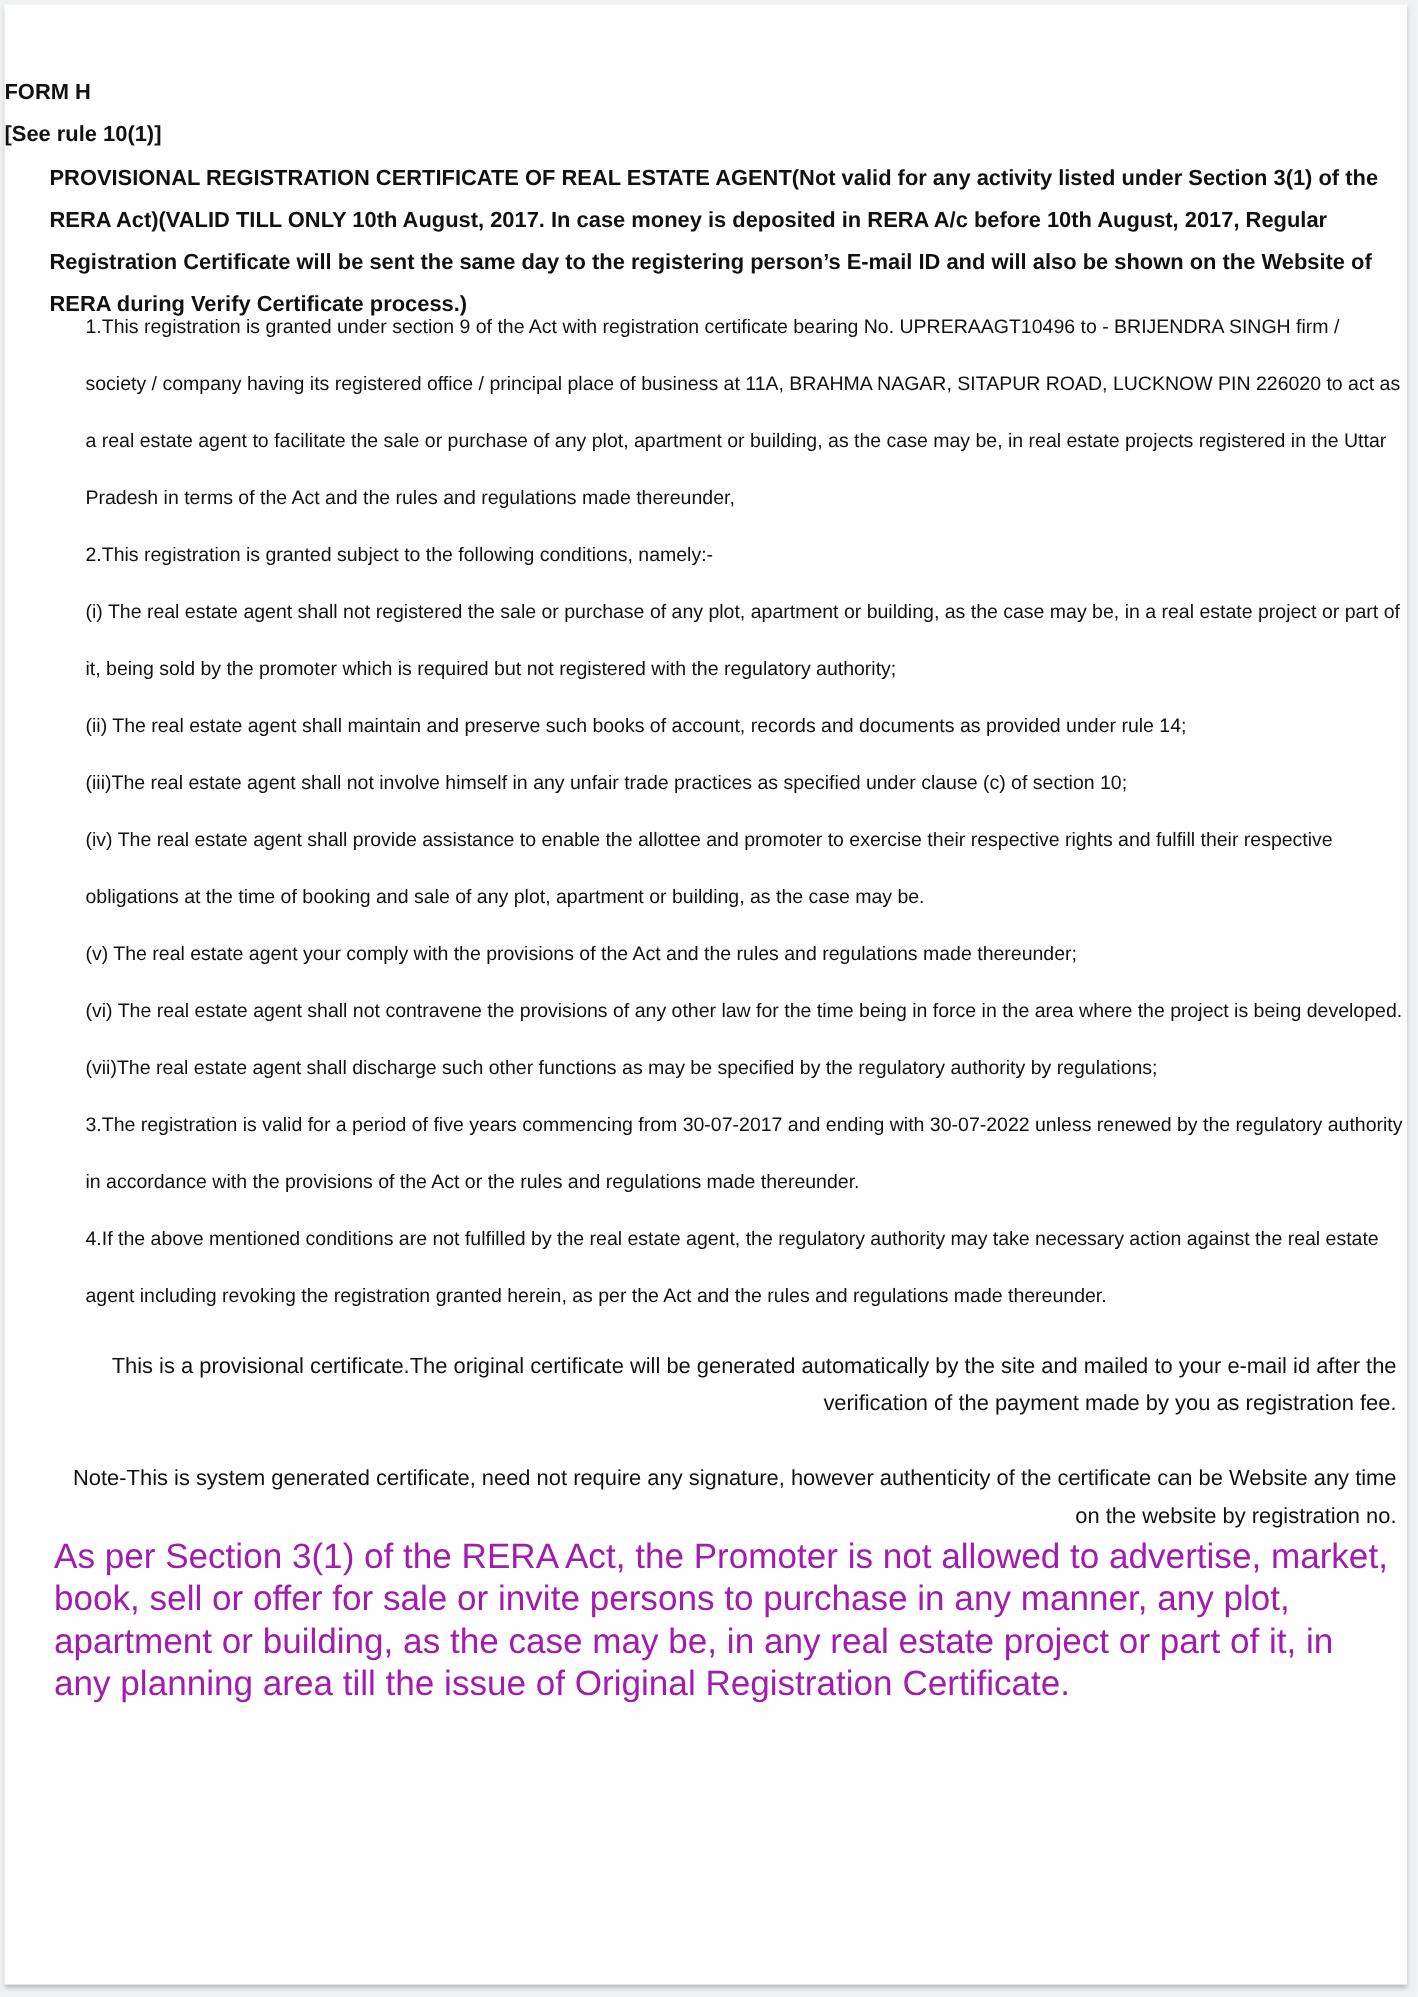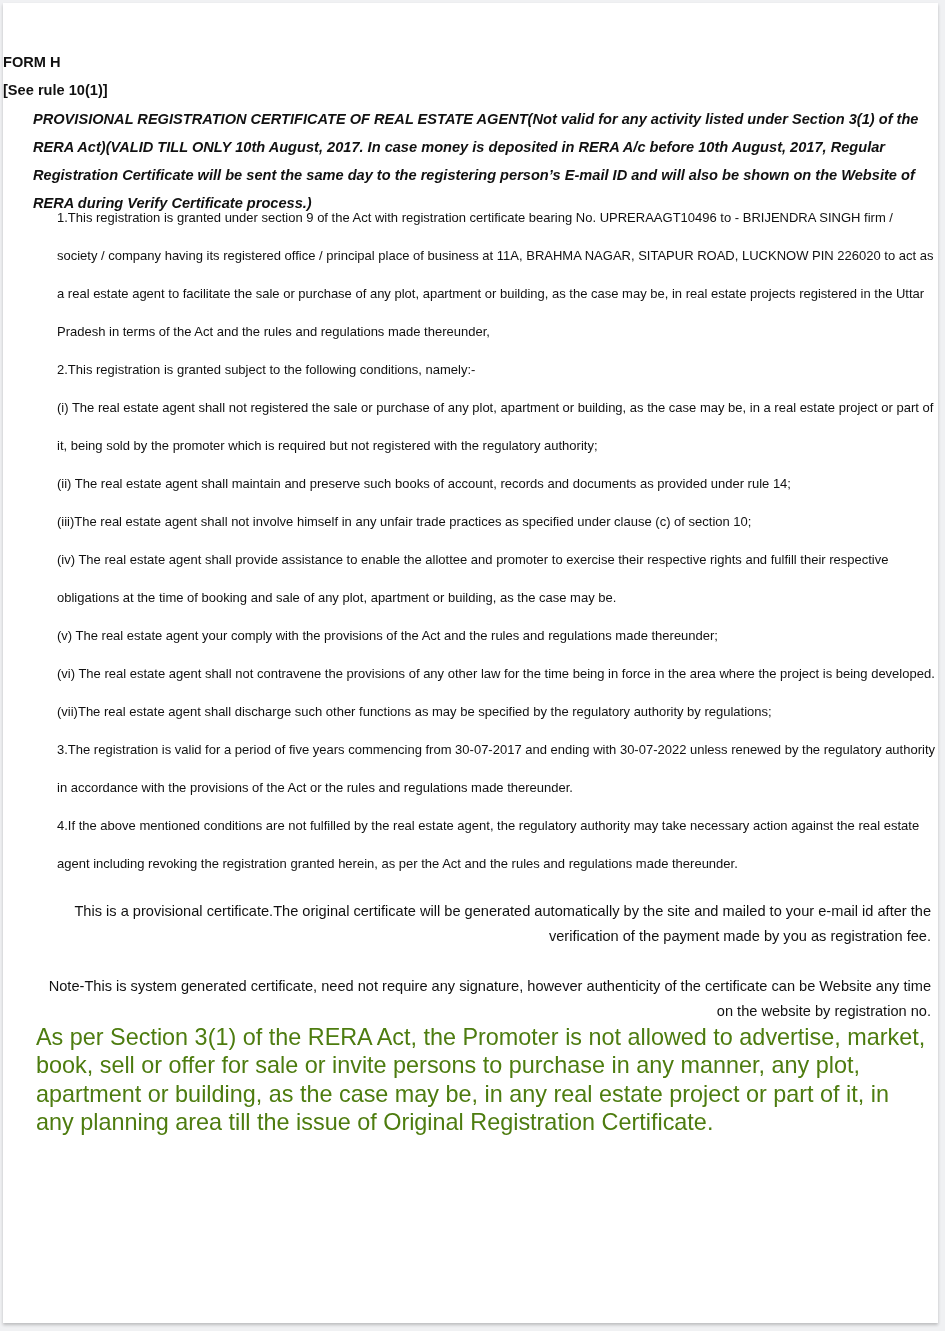--- a/index.html
+++ b/index.html
@@ -28,21 +28,20 @@
       width: 935px;
       text-align: left;
       font-weight: bold;
       font-size: 14.6px;
       line-height: 28.3px;
       margin-top: 19px;
     }
     .header .title-main {
       display: block;
       padding: 0 18px 0 30px;
-      font-style: italic;
     }
     .body-list {
       position: absolute;
       left: 54px;
       top: 196px;
       width: 880px;
       font-size: 13px;
       line-height: 38px;
     }
     .body-list p {
@@ -59,21 +58,21 @@
     }
     .footer-notes p { margin: 0; text-align: right; }
     .footer-notes .gap { height: 25px; }
     .warning {
       position: absolute;
       left: 33px;
       top: 1020px;
       width: 895px;
       font-size: 23.4px;
       line-height: 28.3px;
-      color: #4d7c0f;
+      color: #a21caf;
     }
   </style>
 </head>
 <body>
 
 <div class="page">
 
   <div class="header">
     <div>FORM H</div>
     <div>[See rule 10(1)]</div>

